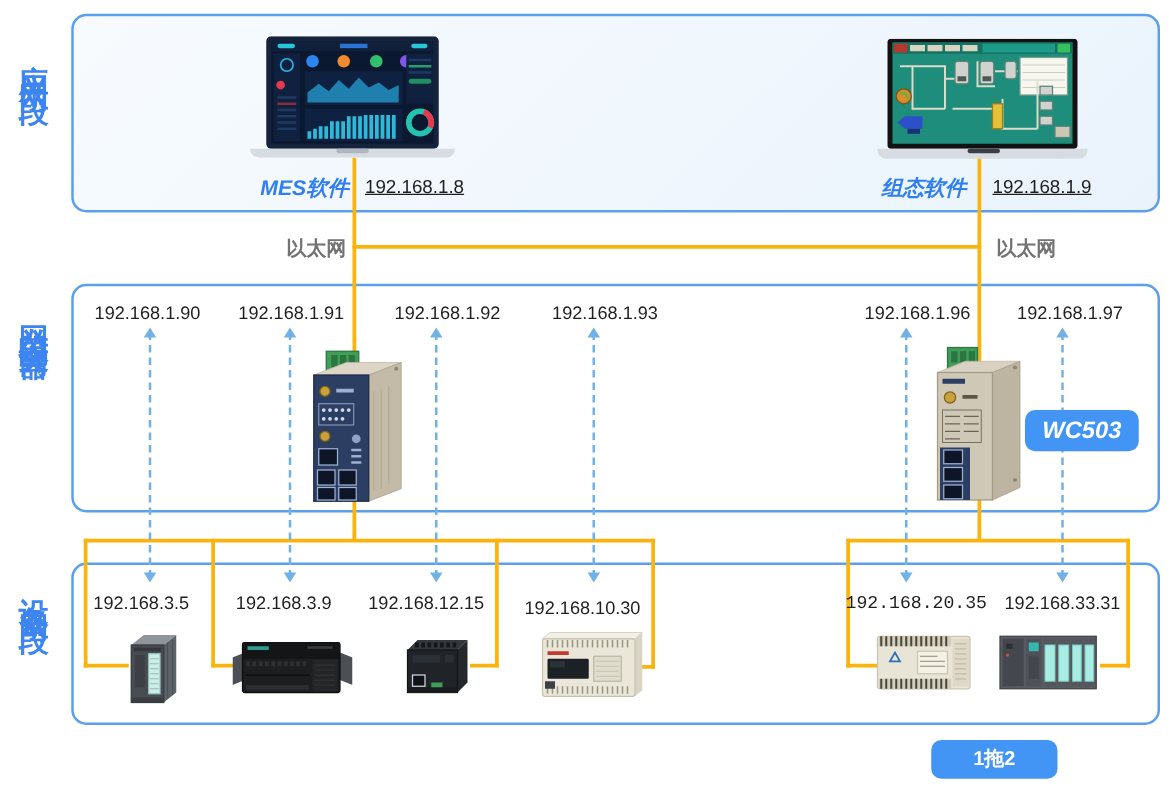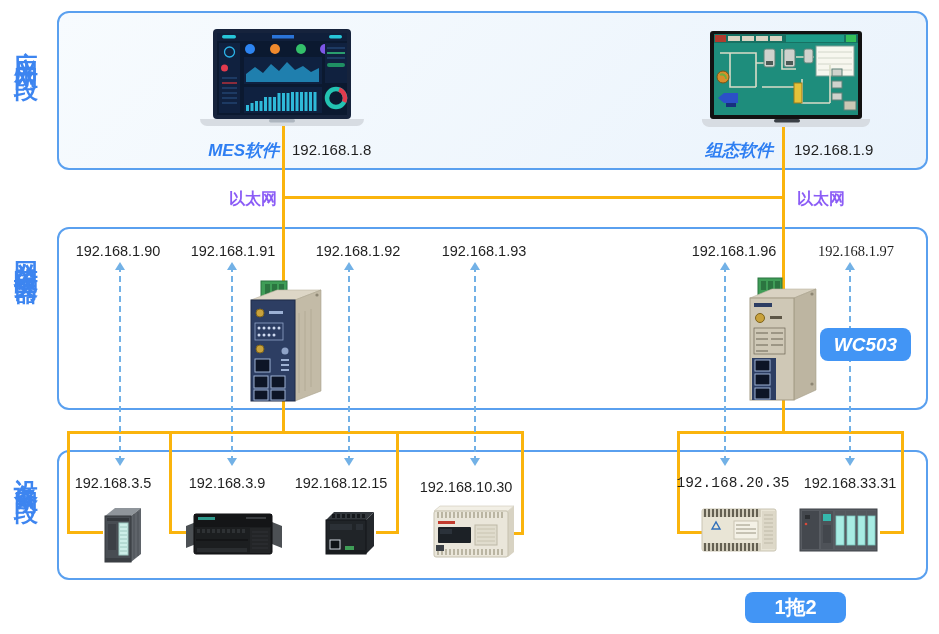--- a/index.html
+++ b/index.html
@@ -12,22 +12,22 @@
   .seclabel{
     position:absolute;left:11px;color:#3d85f0;font-weight:bold;font-size:24px;
     writing-mode:vertical-rl;text-orientation:upright;letter-spacing:8px;line-height:30px;
   }
   .yline{position:absolute;background:#fab40d;}
   .link{position:absolute;width:0;border-left:2px dashed #72b1e6;top:266px;height:196px;}
   .link::before{content:"";position:absolute;left:-6px;top:-9px;border:5px solid transparent;border-bottom:8px solid #72b1e6;}
   .link::after{content:"";position:absolute;left:-6px;bottom:-9px;border:5px solid transparent;border-top:8px solid #72b1e6;}
   .ip{position:absolute;font-size:14.5px;color:#1f1f1f;transform:translateX(-50%);white-space:nowrap;}
   .nodelabel{position:absolute;color:#2f7ff2;font-weight:bold;font-size:17px;white-space:nowrap;font-style:italic;}
-  .nodeip{position:absolute;color:#1f1f1f;font-size:15px;white-space:nowrap;}
-  .ethlabel{position:absolute;color:#8b5cf6;font-weight:bold;font-size:16px;white-space:nowrap;}
+  .nodeip{position:absolute;color:#1f1f1f;font-size:15px;white-space:nowrap;text-decoration:underline;}
+  .ethlabel{position:absolute;color:#737373;font-weight:bold;font-size:16px;white-space:nowrap;}
   .badge{
     position:absolute;background:#4295f5;color:#ffffff;border-radius:8px;
     display:flex;align-items:center;justify-content:center;font-weight:bold;font-size:19px;
   }
   .dev{position:absolute;line-height:0;}
 </style>
 </head>
 <body>
 
 <div id="canvas">
@@ -333,26 +333,26 @@
   <div class="nodeip" style="left:794px;top:141px;">192.168.1.9</div>
 
   <div class="ethlabel" style="left:217px;top:189px;width:60px;text-align:right;">以太网</div>
   <div class="ethlabel" style="left:797px;top:189px;">以太网</div>
 
   <div class="ip" style="left:118px;top:243px;">192.168.1.90</div>
   <div class="ip" style="left:233px;top:243px;">192.168.1.91</div>
   <div class="ip" style="left:358px;top:243px;">192.168.1.92</div>
   <div class="ip" style="left:484px;top:243px;">192.168.1.93</div>
   <div class="ip" style="left:734px;top:243px;">192.168.1.96</div>
-  <div class="ip" style="left:856px;top:243px;font-family:Liberation Serif, serif;">192.168.1.97</div>
+  <div class="ip" style="left:856px;top:243px;">192.168.1.97</div>
 
   <div class="ip" style="left:113px;top:475px;">192.168.3.5</div>
   <div class="ip" style="left:227px;top:475px;">192.168.3.9</div>
   <div class="ip" style="left:341px;top:475px;">192.168.12.15</div>
   <div class="ip" style="left:466px;top:479px;">192.168.10.30</div>
   <div class="ip" style="left:733px;top:475px;font-family:Liberation Mono, monospace;">192.168.20.35</div>
   <div class="ip" style="left:850px;top:475px;">192.168.33.31</div>
 
   <div class="badge" style="left:820px;top:328px;width:91px;height:33px;font-style:italic;">WC503</div>
 
-  <div class="badge" style="left:745px;top:592px;width:101px;height:31px;font-size:20px;">1拖2</div>
+  <div class="badge" style="left:745px;top:592px;width:101px;height:31px;font-size:16px;">1拖2</div>
 
 </div>
 
 </body></html>

